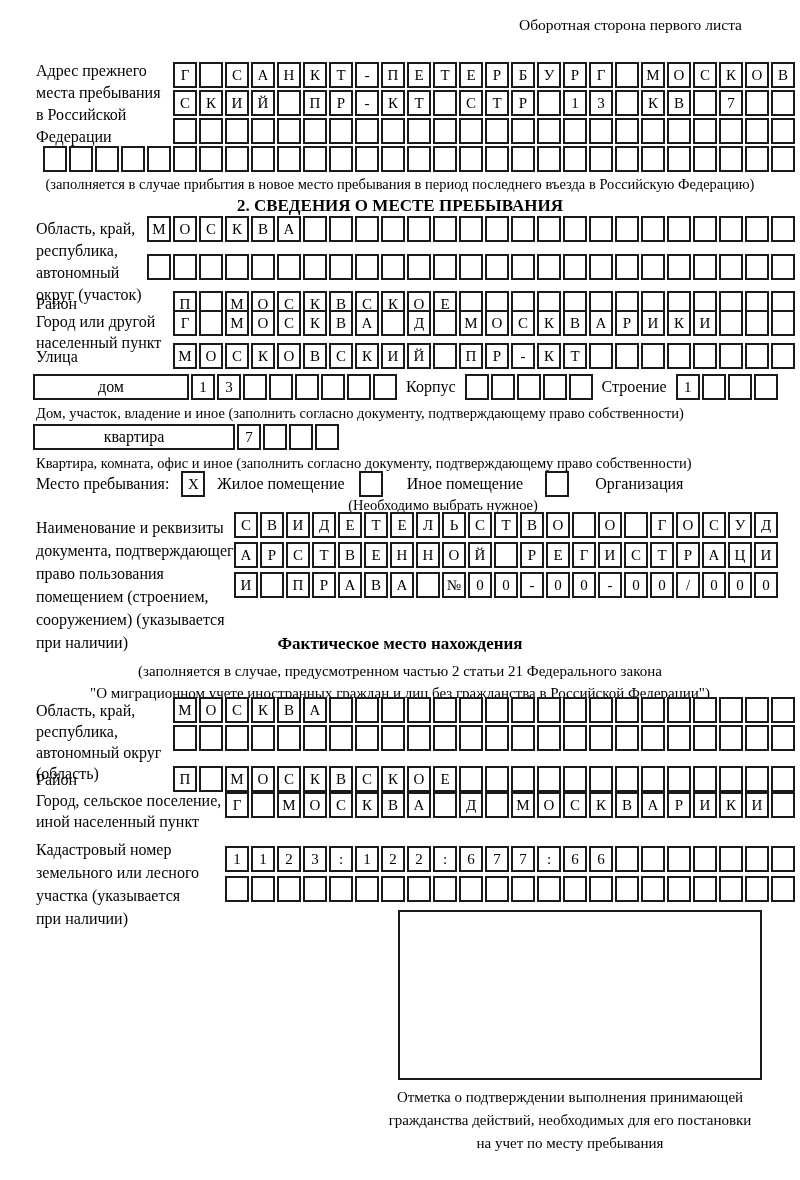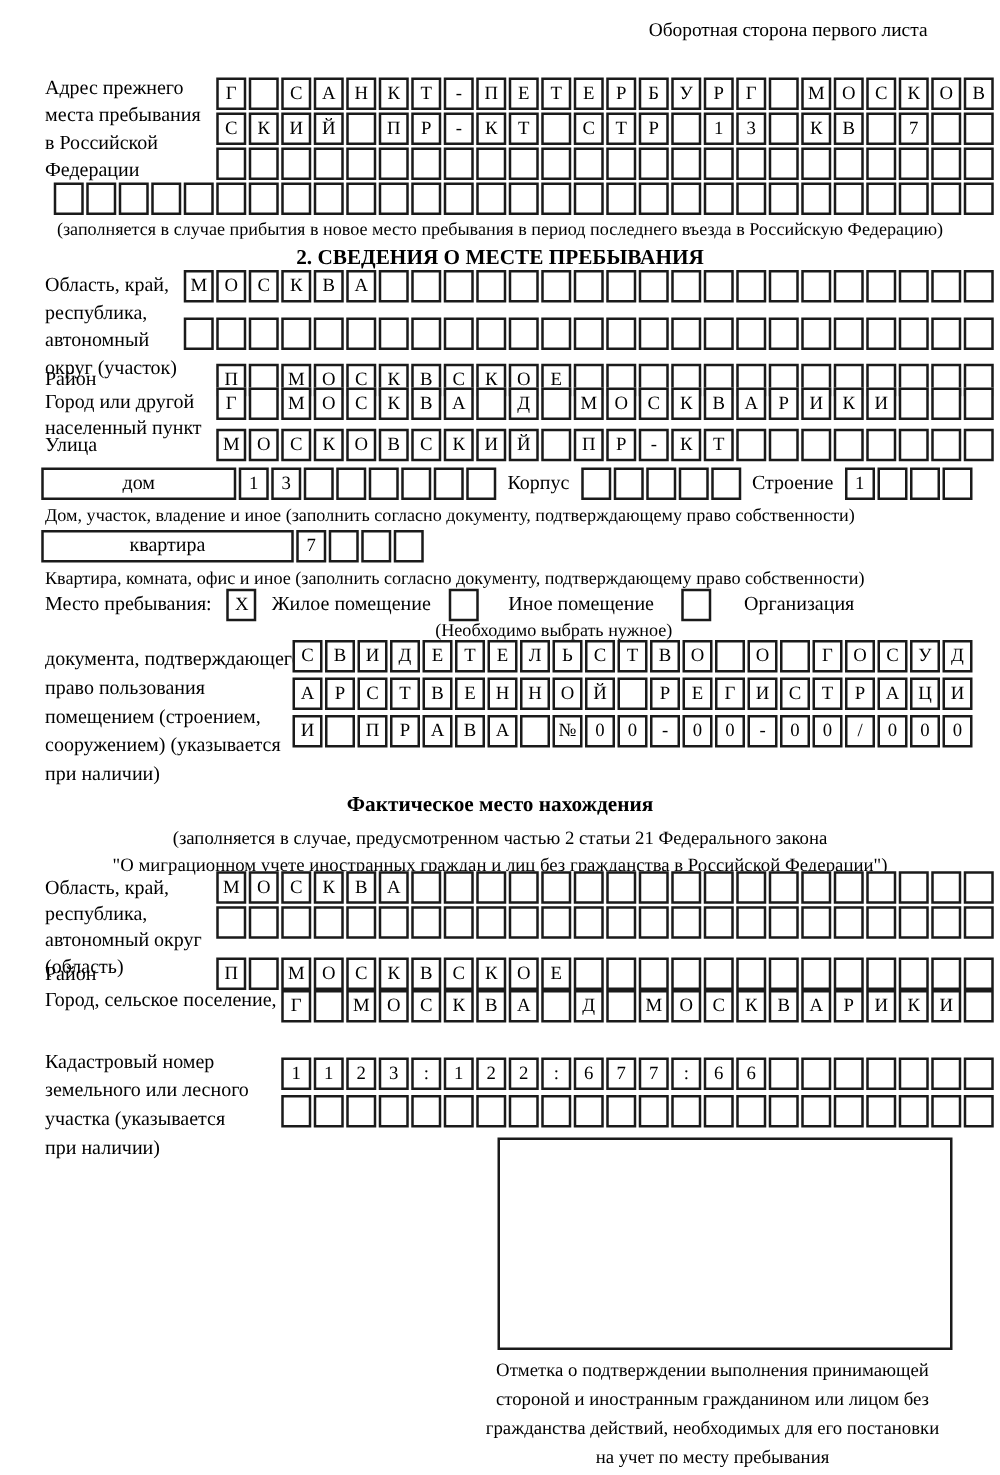--- a/index.html
+++ b/index.html
@@ -362,20 +362,21 @@
     <span class="cell">X</span>
     <span style="margin:0 14px 0 12px;">Жилое помещение</span>
     <span class="cell"></span>
     <span style="margin:0 22px 0 24px;">Иное помещение</span>
     <span class="cell"></span>
     <span style="margin-left:26px;">Организация</span>
   </div>
   <div class="caption" style="position:absolute;left:243px;top:497px;width:400px;text-align:center;">(Необходимо выбрать нужное)</div>
 
   <div class="label" style="top:516px;line-height:23px;">
+      <div>Наименование и реквизиты</div>
       <div>документа, подтверждающего</div>
       <div>право пользования</div>
       <div>помещением (строением,</div>
       <div>сооружением) (указывается</div>
       <div>при наличии)</div>
     </div>
   <div class="cell-row" style="top:512px;right:22px;">
       <span class="cell">С</span>
       <span class="cell">В</span>
       <span class="cell">И</span>
@@ -533,20 +534,21 @@
       <span class="cell"></span>
       <span class="cell"></span>
       <span class="cell"></span>
       <span class="cell"></span>
       <span class="cell"></span>
       <span class="cell"></span>
     </div>
 
   <div class="label label-sm" style="top:790px;">
       <div>Город, сельское поселение,</div>
+      <div>иной населенный пункт</div>
     </div>
   <div class="cell-row" style="top:792px;">
       <span class="cell">Г</span>
       <span class="cell"></span>
       <span class="cell">М</span>
       <span class="cell">О</span>
       <span class="cell">С</span>
       <span class="cell">К</span>
       <span class="cell">В</span>
       <span class="cell">А</span>
@@ -617,18 +619,17 @@
       <span class="cell"></span>
       <span class="cell"></span>
       <span class="cell"></span>
       <span class="cell"></span>
       <span class="cell"></span>
     </div>
 
   <div class="stamp"></div>
   <div class="stamp-caption">
       <div>Отметка о подтверждении выполнения принимающей</div>
-      <div>стороной и иностранным гражданином или лицом без</div>
       <div>гражданства действий, необходимых для его постановки</div>
       <div>на учет по месту пребывания</div>
     </div>
 
 </div>
 
 </body></html>

